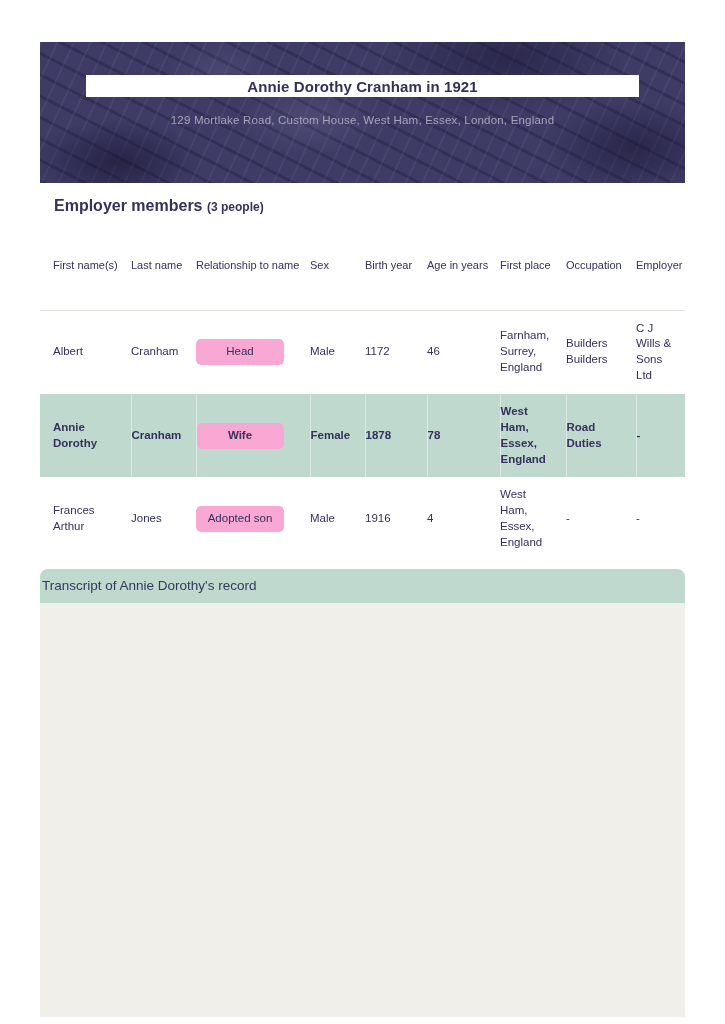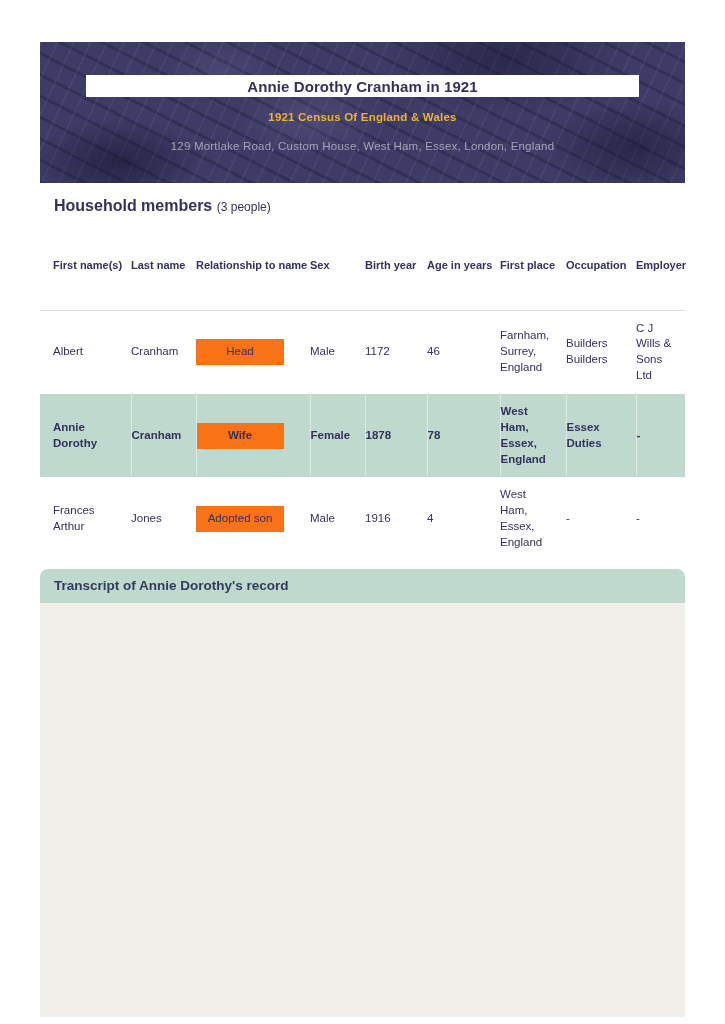--- a/index.html
+++ b/index.html
@@ -71,55 +71,55 @@
     padding-left: 14px;
     line-height: 22px;
   }
   .household-heading .hh-title {
     font-size: 16px;
     font-weight: bold;
     color: #34315c;
   }
   .household-heading .hh-count {
     font-size: 12px;
-    font-weight: normal;
+    font-weight: bold;
     color: #34315c;
   }
 
   table.members {
     margin-top: 12px;
     width: 645px;
     border-collapse: collapse;
     table-layout: fixed;
   }
   table.members thead th {
     text-align: left;
     font-size: 11px;
-    font-weight: bold;
+    font-weight: normal;
     color: #34315c;
     padding: 0 8px 9px 0;
     border-bottom: 1px solid #e0ded9;
     white-space: nowrap;
     overflow: visible;
   }
   table.members th:first-child,
   table.members td:first-child { padding-left: 13px; }
   table.members td {
     font-size: 11.5px;
     line-height: 1.38;
     color: #34315c;
     vertical-align: middle;
     padding: 10px 10px 10px 0;
     word-wrap: break-word;
   }
   table.members tr { height: 80px; }
   .badge {
     display: block;
-    background: #f97316;
-    border-radius: 0;
+    background: #f9a8d4;
+    border-radius: 5px;
     text-align: center;
     padding: 5px 2px;
     margin-right: 16px;
     white-space: nowrap;
   }
   tr.row-highlight { background: #bfd9ce; }
   tr.row-highlight td { font-weight: bold; }
   tr.row-highlight td + td { border-left: 1px solid rgba(255,255,255,.45); padding-left: 0; }
 
   
@@ -127,45 +127,44 @@
     margin-top: 8px;
     width: 645px;
     height: 34px;
     background: #bfd9ce;
     border-radius: 8px 8px 0 0;
     display: flex;
     align-items: center;
   }
   .transcript-bar .tb-title {
     font-size: 13.5px;
-    font-weight: bold;
+    font-weight: normal;
     color: #333a5a;
-    padding-left: 14px;
+    padding-left: 2px;
   }
   .transcript-panel {
     width: 645px;
     height: 414px;
     background: #f1efe9;
   }
 </style>
 </head>
 <body>
 
 <div class="content">
 
   <div class="hero">
     <div class="hero-title-bar">
       <span class="hero-title">Annie Dorothy Cranham in 1921</span>
     </div>
-    <div class="hero-collection">1921 Census Of England &amp; Wales</div>
     <div class="hero-address">129 Mortlake Road, Custom House, West Ham, Essex, London, England</div>
   </div>
 
   <div class="household-heading">
-    <span class="hh-title">Household members</span>
+    <span class="hh-title">Employer members</span>
     <span class="hh-count">(3 people)</span>
   </div>
 
   <table class="members">
     <colgroup>
       <col style="width:91px">
         <col style="width:65px">
         <col style="width:114px">
       <col style="width:55px">
         <col style="width:62px">
@@ -204,21 +203,21 @@
       <tr class="row-highlight">
         <td>Annie Dorothy</td>
         <td>Cranham</td>
         <td>
           <span class="badge">Wife</span>
         </td>
         <td>Female</td>
         <td>1878</td>
         <td>78</td>
         <td>West Ham, Essex, England</td>
-        <td>Essex Duties</td>
+        <td>Road Duties</td>
         <td>-</td>
       </tr>
       <tr>
         <td>Frances Arthur</td>
         <td>Jones</td>
         <td>
           <span class="badge">Adopted son</span>
         </td>
         <td>Male</td>
         <td>1916</td>

